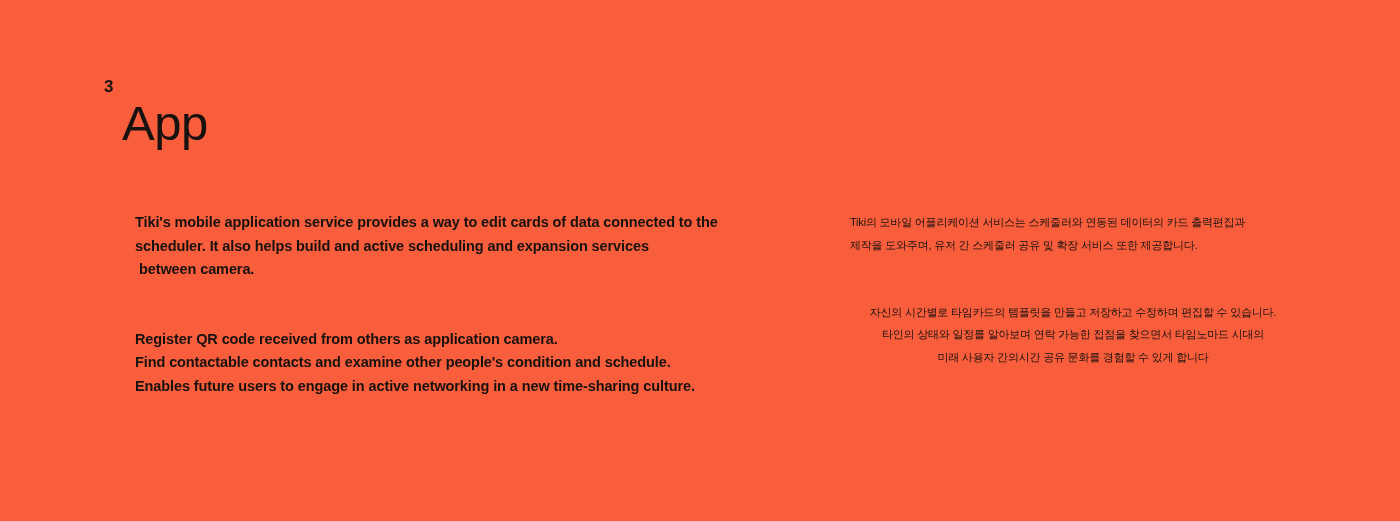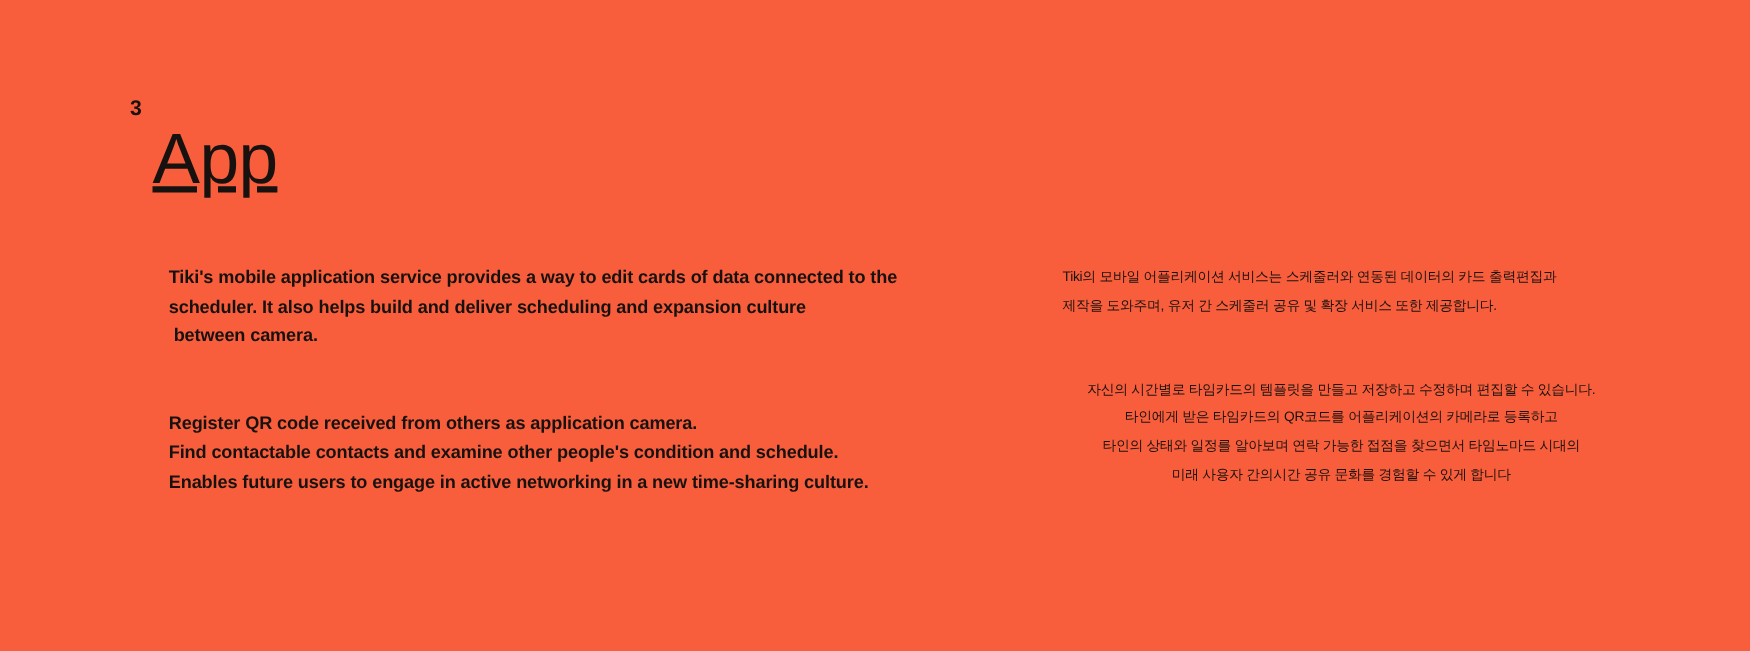--- a/index.html
+++ b/index.html
@@ -30,28 +30,27 @@
   }
   .section-number {
     font-size: 17px;
     font-weight: 600;
     line-height: 1;
     letter-spacing: 0px;
     color: #17120f;
     margin: 0 0 4px 0;
   }
   .section-title {
-    font-size: 57px;
+    font-size: 49px;
     font-weight: 400;
     line-height: 1;
     letter-spacing: -0.5px;
     color: #17120f;
     margin: 0 0 0 18px;
     font-family: "Liberation Sans", sans-serif;
-    text-decoration: underline;
   }
 
   
   .col {
     position: absolute;
     top: 199px;
   }
   .col-en {
     left: 123px;
     width: 620px;
@@ -98,41 +97,40 @@
 
   <div class="section-head">
     <div class="section-number">3</div>
     <div class="section-title">App</div>
   </div>
 
   <div class="col col-en">
 
     <div class="para">
       <span class="line">Tiki's mobile application service provides a way to edit cards of data connected to the</span>
-      <span class="line">scheduler. It also helps build and deliver scheduling and expansion culture</span>
+      <span class="line">scheduler. It also helps build and active scheduling and expansion services</span>
       <span class="line"> between camera.</span>
     </div>
 
     <div class="para">
       <span class="line">Register QR code received from others as application camera.</span>
       <span class="line">Find contactable contacts and examine other people's condition and schedule.</span>
       <span class="line">Enables future users to engage in active networking in a new time-sharing culture.</span>
     </div>
 
   </div>
 
   <div class="col col-ko">
 
     <div class="para">
       <span class="line">Tiki의 모바일 어플리케이션 서비스는 스케줄러와 연동된 데이터의 카드 출력편집과</span>
       <span class="line">제작을 도와주며, 유저 간 스케줄러 공유 및 확장 서비스 또한 제공합니다.</span>
     </div>
 
     <div class="para">
       <span class="line">자신의 시간별로 타임카드의 템플릿을 만들고 저장하고 수정하며 편집할 수 있습니다.</span>
-      <span class="line">타인에게 받은 타임카드의 QR코드를 어플리케이션의 카메라로 등록하고</span>
       <span class="line">타인의 상태와 일정를 알아보며 연락 가능한 접점을 찾으면서 타임노마드 시대의</span>
       <span class="line">미래 사용자 간의시간 공유 문화를 경험할 수 있게 합니다</span>
     </div>
 
   </div>
 
 </div>
 
 </body></html>

